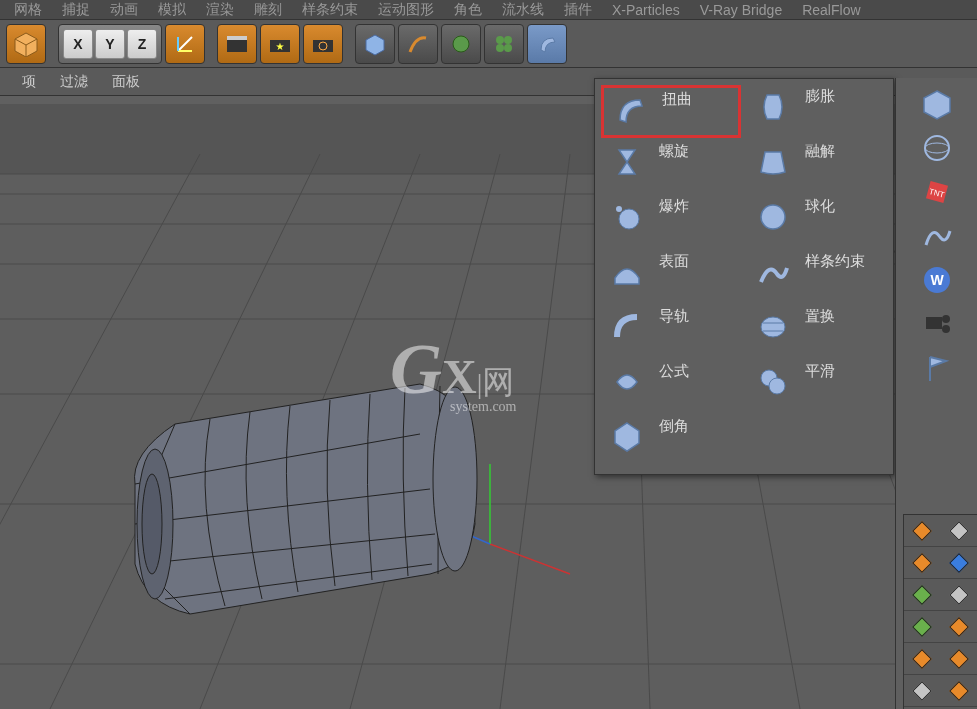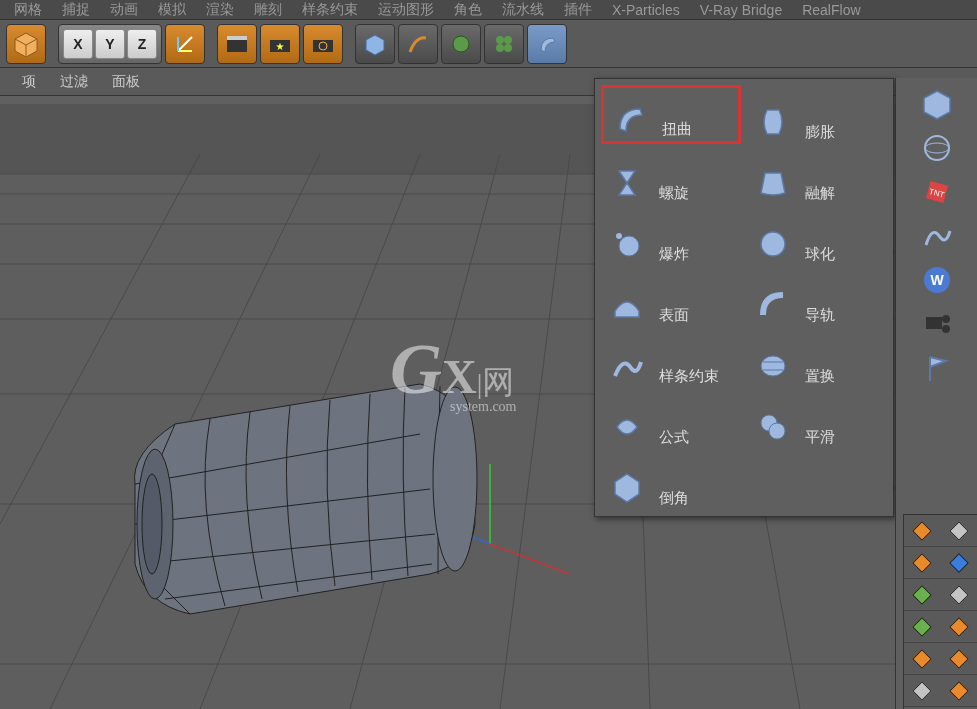--- a/index.html
+++ b/index.html
@@ -80,22 +80,22 @@
   background: #5f5f5f;
   border: 1px solid #333;
   box-shadow: 2px 2px 6px rgba(0,0,0,.5);
   padding: 6px;
   display: grid;
   grid-template-columns: 1fr 1fr;
   gap: 2px 6px;
 }
 .dd-item {
   display: flex;
-  align-items: flex-end;
-  height: 59px;
+  align-items: flex-start;
+  height: 53px;
   padding: 2px 6px;
   cursor: pointer;
 }
 .dd-item.highlight {
   border: 3px solid #d93333;
 }
 .dd-icon {
   width: 40px; height: 40px;
   margin-right: 12px;
   display: flex; align-items: center; justify-content: center;
@@ -358,32 +358,32 @@
     <span class="dd-icon">
         <svg width="36" height="36">
           <path d="M6 24 Q18 6 30 24 L30 30 L6 30 Z" fill="#9fb8e0" stroke="#5a7aa6" stroke-width="1.5"></path>
         </svg>
       </span>
     <span class="dd-label">表面</span>
   </div>
   <div class="dd-item">
     <span class="dd-icon">
         <svg width="36" height="36">
+          <path d="M6 28 Q14 8 22 20 Q28 28 32 14" fill="none" stroke="#9fb8e0" stroke-width="4"></path>
+        </svg>
+      </span>
+    <span class="dd-label">样条约束</span>
+  </div>
+  <div class="dd-item">
+    <span class="dd-icon">
+        <svg width="36" height="36">
           <path d="M8 28 Q8 8 28 8" fill="none" stroke="#9fb8e0" stroke-width="6"></path>
         </svg>
       </span>
     <span class="dd-label">导轨</span>
-  </div>
-  <div class="dd-item">
-    <span class="dd-icon">
-        <svg width="36" height="36">
-          <path d="M6 28 Q14 8 22 20 Q28 28 32 14" fill="none" stroke="#9fb8e0" stroke-width="4"></path>
-        </svg>
-      </span>
-    <span class="dd-label">样条约束</span>
   </div>
   <div class="dd-item">
     <span class="dd-icon">
         <svg width="36" height="36">
           <ellipse cx="18" cy="18" rx="12" ry="10" fill="#9fb8e0" stroke="#5a7aa6"></ellipse>
           <line x1="8" y1="14" x2="28" y2="14" stroke="#5a7aa6"></line>
           <line x1="8" y1="22" x2="28" y2="22" stroke="#5a7aa6"></line>
         </svg>
       </span>
     <span class="dd-label">置换</span>

